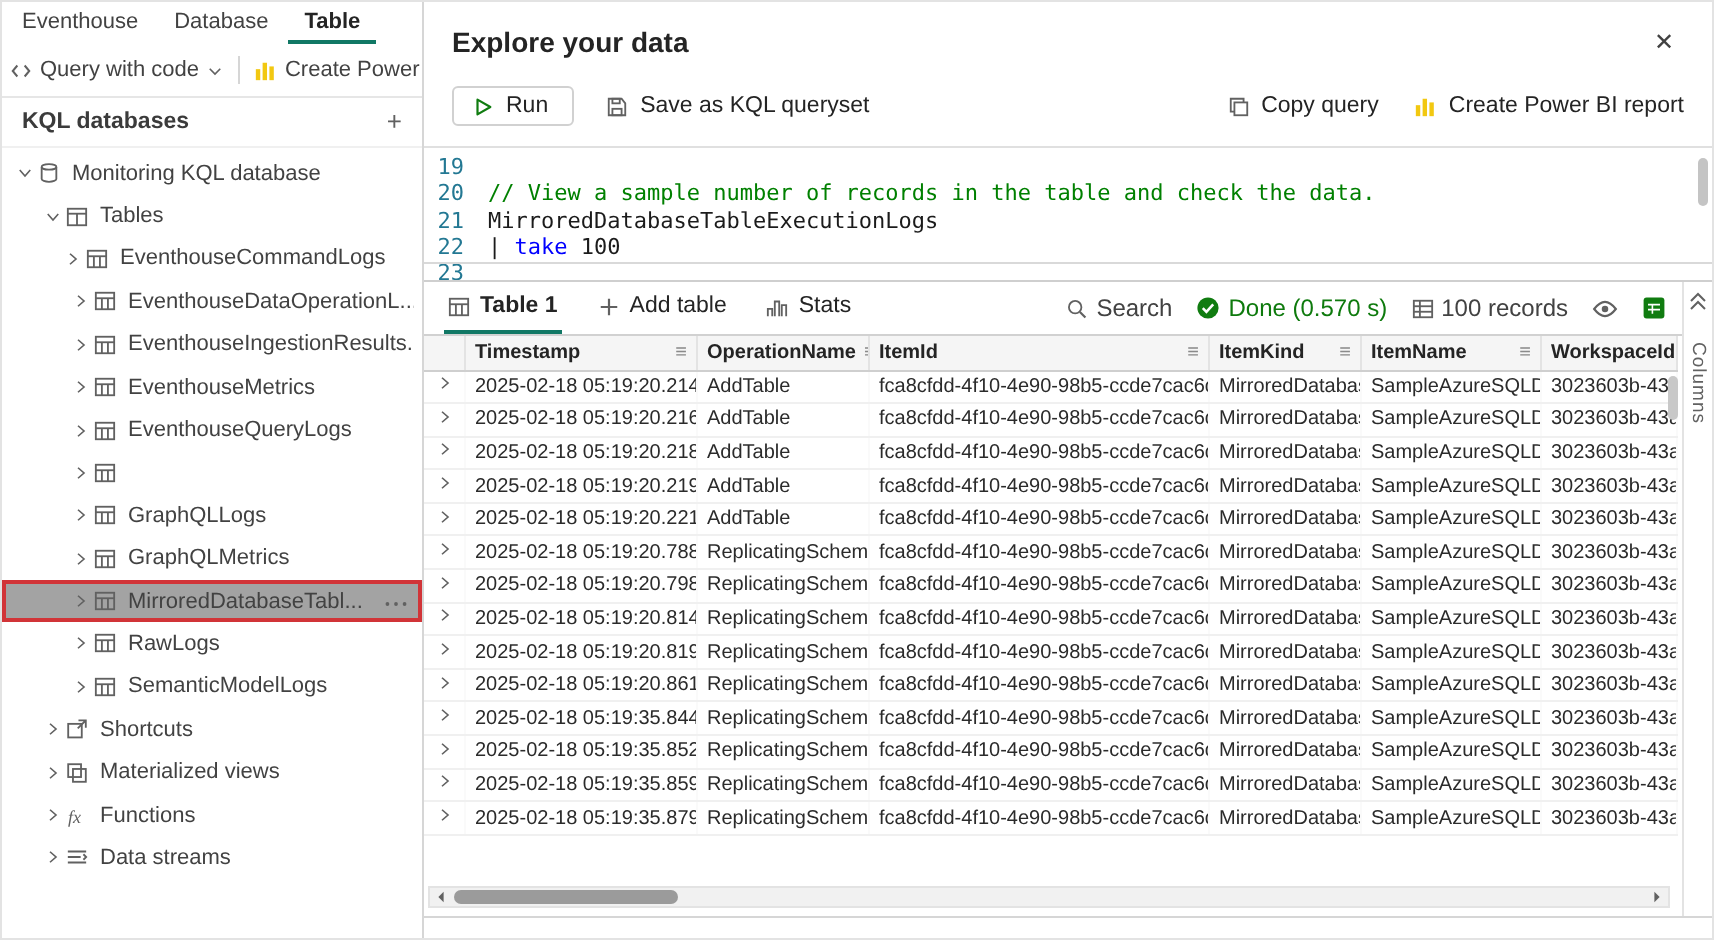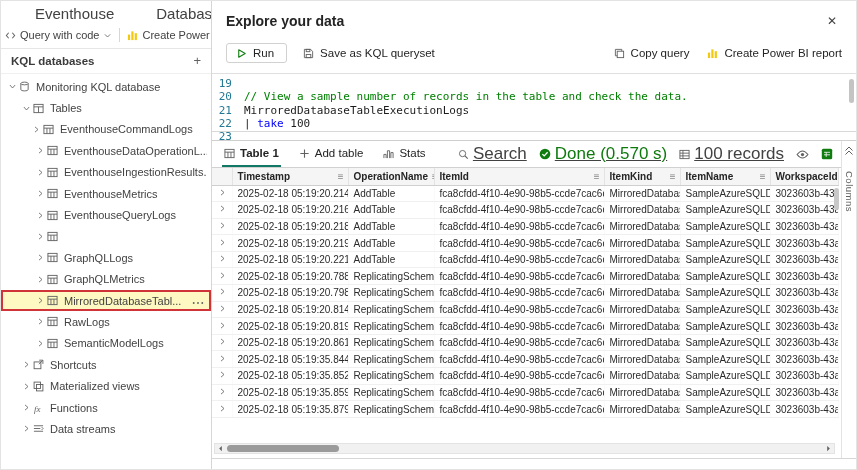--- a/index.html
+++ b/index.html
@@ -3,32 +3,32 @@
 <meta charset="utf-8">
 <style>
   * { margin:0; padding:0; box-sizing:border-box; }
   html,body { width:857px; height:470px; overflow:hidden; }
   body { font-family:"Liberation Sans",sans-serif; font-size:11px; color:#242424; background:#fff; }
   .app { display:flex; width:857px; height:470px; border:1px solid #e3e3e3; background:#fff; }
 
   
   .sidebar { width:211px; border-right:1px solid #d6d6d6; display:flex; flex-direction:column; overflow:hidden; background:#fff; }
   .sb-tabs { display:flex; gap:2px; padding:1px 2px 0; height:21px; }
-  .sb-tab { padding:3px 8px 2px; font-size:15px; color:#424242; border-bottom:2px solid transparent; cursor:pointer; white-space:nowrap;margin-left:24px; }
+  .sb-tab { padding:3px 8px 2px; font-size:11px; color:#424242; border-bottom:2px solid transparent; cursor:pointer; white-space:nowrap; }
   .sb-tab.active { color:#242424; font-weight:bold; border-bottom-color:#117865; }
   .sb-toolbar { display:flex; align-items:center; height:27px; border-bottom:1px solid #e6e6e6; padding:0 4px; gap:7px; white-space:nowrap; overflow:hidden; }
   .sb-tool { display:flex; align-items:center; gap:4px; font-size:11px; color:#424242; cursor:pointer; }
   .sb-sep { width:1px; height:14px; background:#d6d6d6; flex:none; }
   .sb-title { display:flex; align-items:center; justify-content:space-between; padding:11px 10px 5px; font-size:12.5px; font-weight:bold; color:#242424; }
   .sb-section { display:flex; align-items:center; justify-content:space-between; padding:4px 10px 5px; font-size:11.5px; font-weight:bold; color:#3b3b3b; border-bottom:1px solid #f0f0f0; }
   .plus-btn { color:#616161; font-size:13px; font-weight:normal; cursor:pointer; }
   .tree { flex:1; overflow:hidden; padding-top:2px; }
   .tree-row { display:flex; align-items:center; height:21.4px; padding-right:4px; color:#424242; cursor:pointer; }
   .tree-row .label { white-space:nowrap; overflow:hidden; flex:1; font-size:11px; }
-  .tree-row.selected { background:#fef9c3; outline:2px solid #d13438; outline-offset:-2px; }
+  .tree-row.selected { background:#a3a3a3; outline:2px solid #d13438; outline-offset:-2px; }
   .chev { width:14px; display:inline-flex; justify-content:center; flex:none; }
   .ticon { width:17px; display:inline-flex; justify-content:flex-start; flex:none; }
   .menu-dots { color:#616161; padding:0 3px; letter-spacing:1px; }
   .icon { display:inline-flex; align-items:center; justify-content:center; }
 
   
   .main { flex:1; display:flex; flex-direction:column; overflow:hidden; background:#fff; }
   .main-header { display:flex; justify-content:space-between; align-items:center; padding:11px 14px 6px; }
   .main-title { font-size:14px; font-weight:bold; color:#242424; }
   .close-btn { font-size:12px; color:#424242; cursor:pointer; padding:2px 5px; }
@@ -47,21 +47,21 @@
   .tok-plain { color:#1b1b1b; }
   .ed-split { position:absolute; left:0; right:0; top:57px; border-top:1px solid #d9d9d9; }
   .ed-scrollbar { position:absolute; right:2px; top:5px; width:5px; height:24px; background:#c4c4c4; border-radius:3px; }
 
   
   .results { flex:1; display:flex; flex-direction:row; border-top:1px solid #cfcfcf; border-bottom:1px solid #d6d6d6; overflow:hidden; }
   .res-left { flex:1; display:flex; flex-direction:column; overflow:hidden; }
   .res-tabbar { display:flex; align-items:center; height:27px; padding:0 8px 0 10px; gap:16px; font-size:11.5px; border-bottom:1px solid #d1d1d1; flex:none; }
   .res-tab { display:flex; gap:5px; align-items:center; height:100%; padding:0 2px; border-bottom:2px solid transparent; cursor:pointer; white-space:nowrap; }
   .res-tab.active { font-weight:bold; border-bottom-color:#117865; }
-  .res-right { margin-left:auto; display:flex; align-items:center; gap:12px; font-size:17px; color:#424242;text-decoration:underline; }
+  .res-right { margin-left:auto; display:flex; align-items:center; gap:12px; font-size:12px; color:#424242; }
   .res-status { color:#0e7a0d; display:flex; align-items:center; gap:4px; }
   .res-item { display:flex; align-items:center; gap:4px; cursor:pointer; }
 
   .grid-area { flex:1; overflow:hidden; position:relative; }
   table { border-collapse:collapse; table-layout:fixed; font-size:10px; }
   th { background:#f5f5f5; font-weight:bold; text-align:left; height:17px; padding:0; border-right:1px solid #e3e3e3; border-bottom:1px solid #cfcfcf; color:#242424; }
   .th-in { display:flex; align-items:center; justify-content:space-between; padding:0 4px 0 5px; overflow:hidden; white-space:nowrap; }
   .hmb { color:#8a8a8a; font-size:10px; flex:none; margin-left:4px; cursor:pointer; }
   td { height:16.6px; padding:0 5px; border-bottom:1px solid #f0f0f0; border-right:1px solid #fafafa; white-space:nowrap; overflow:hidden; color:#2b2b2b; }
   .exp-td { padding:0 0 0 6px; }

